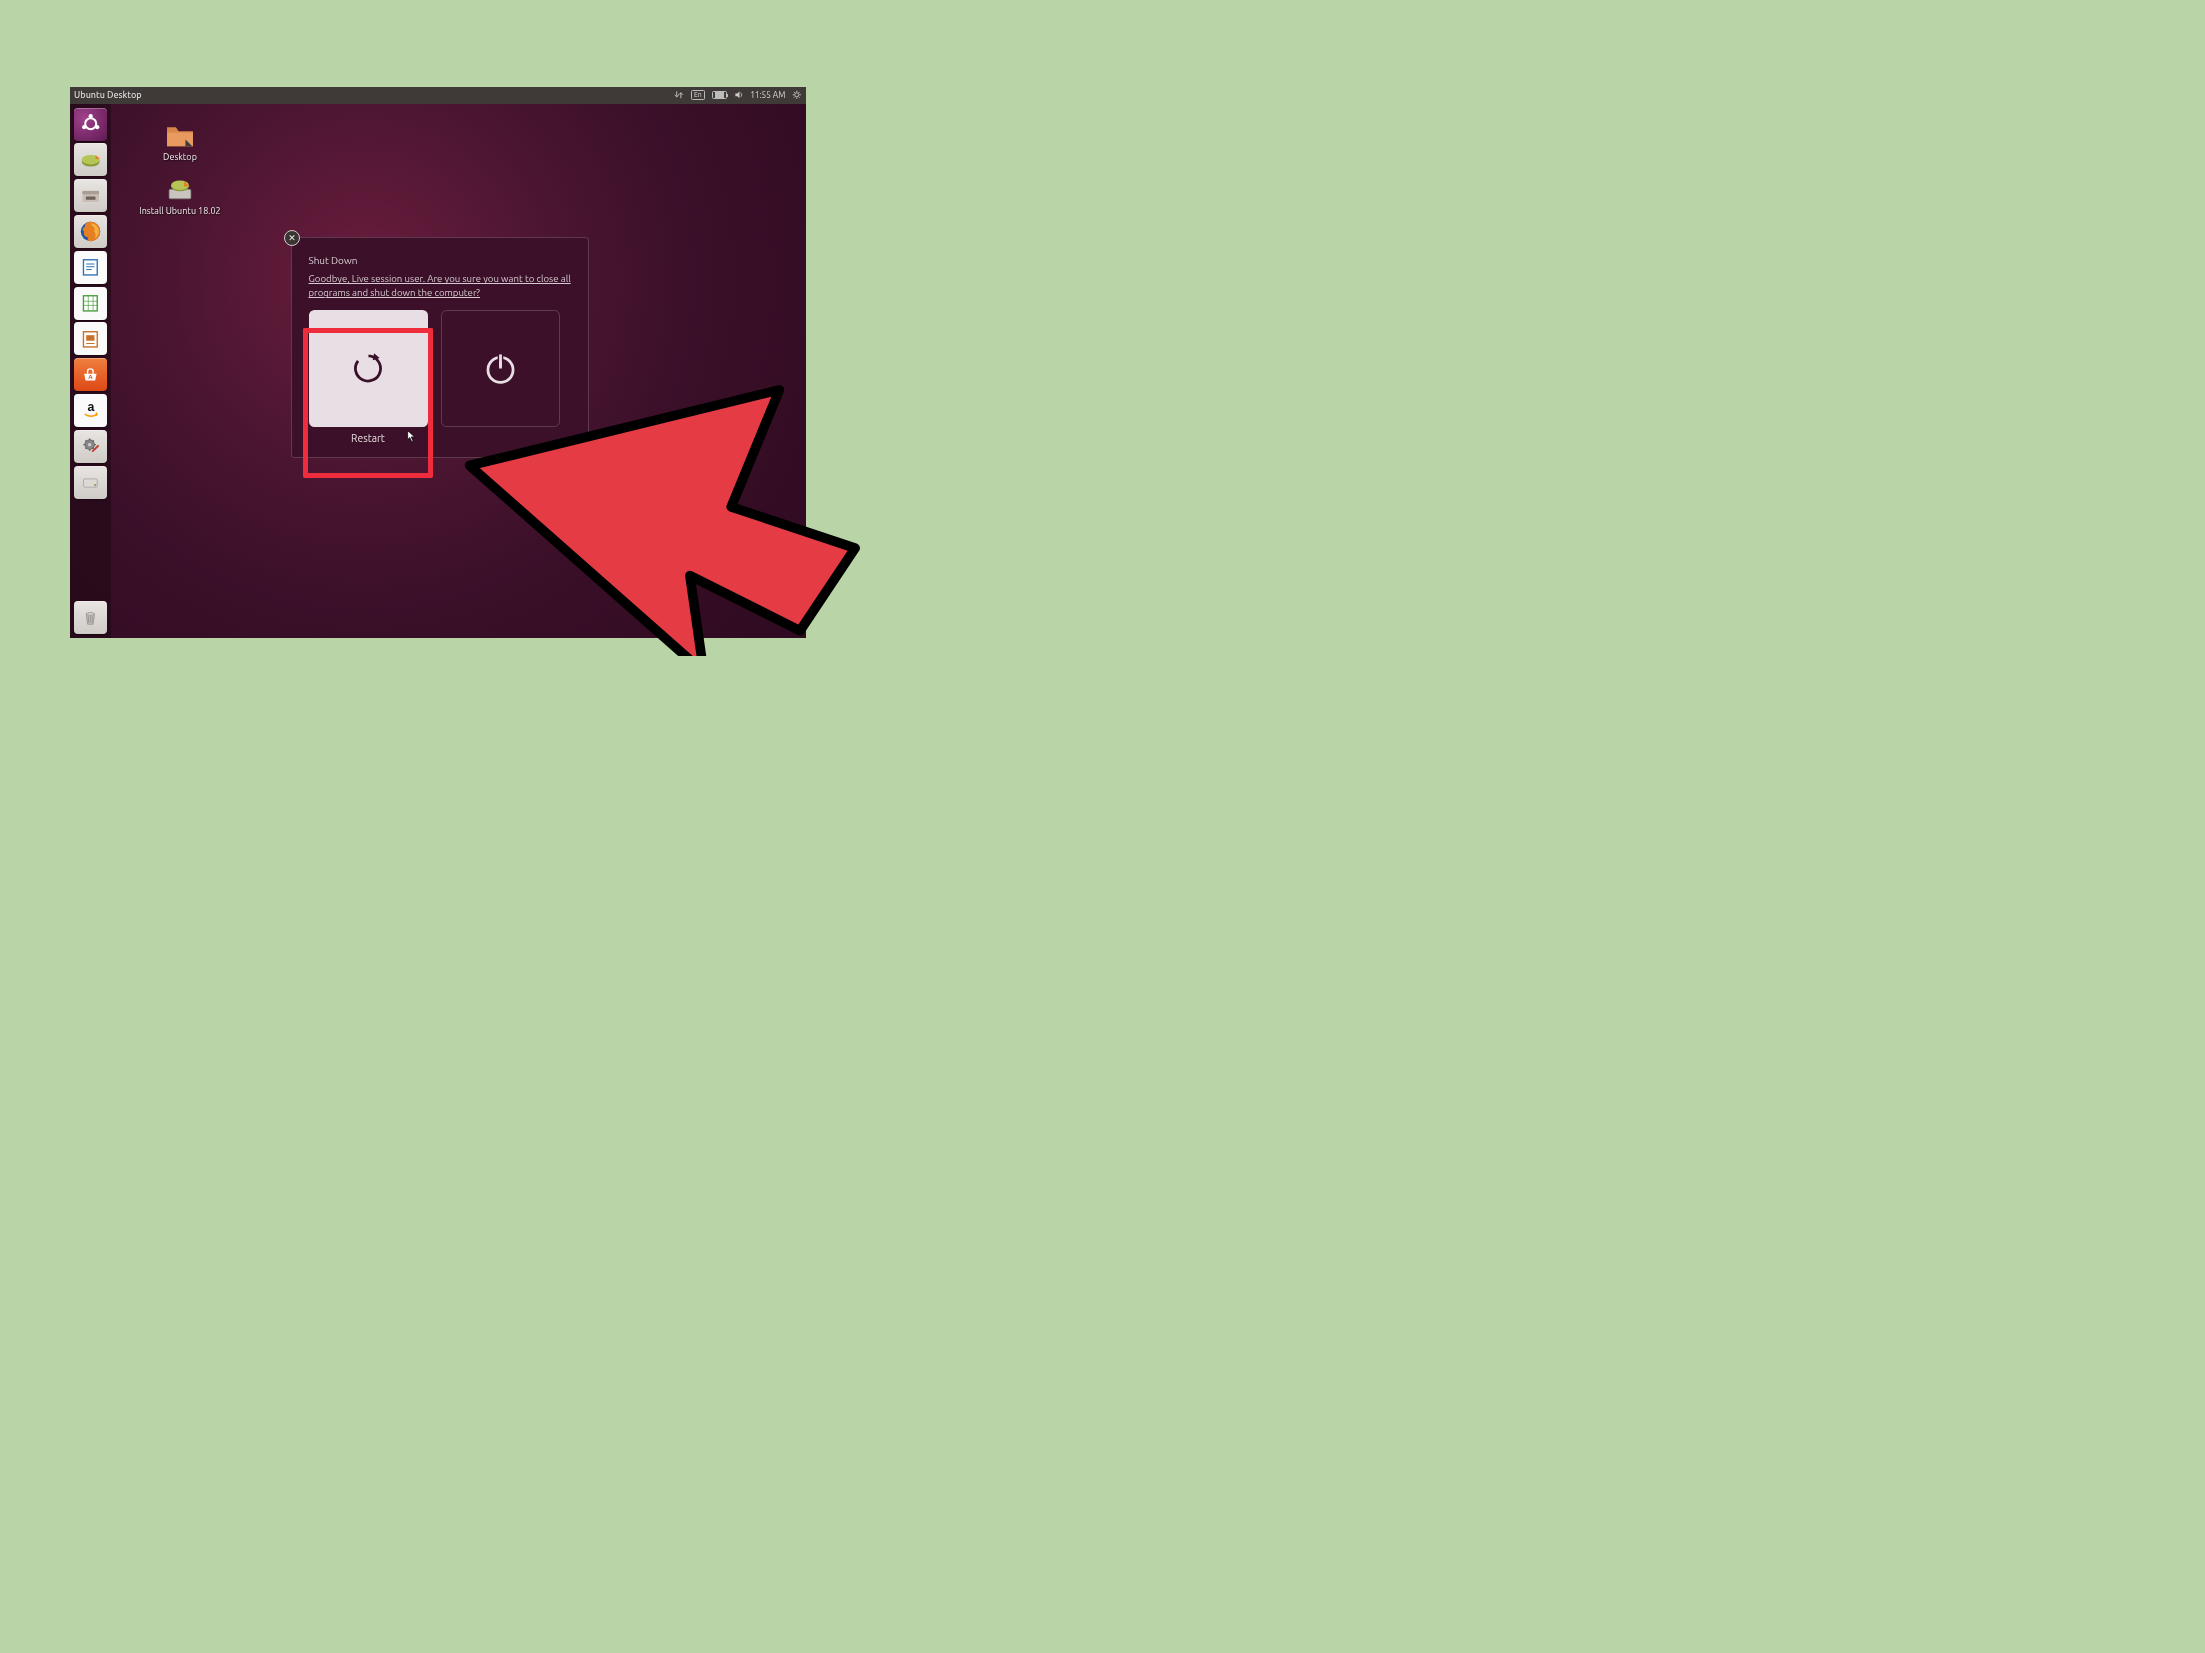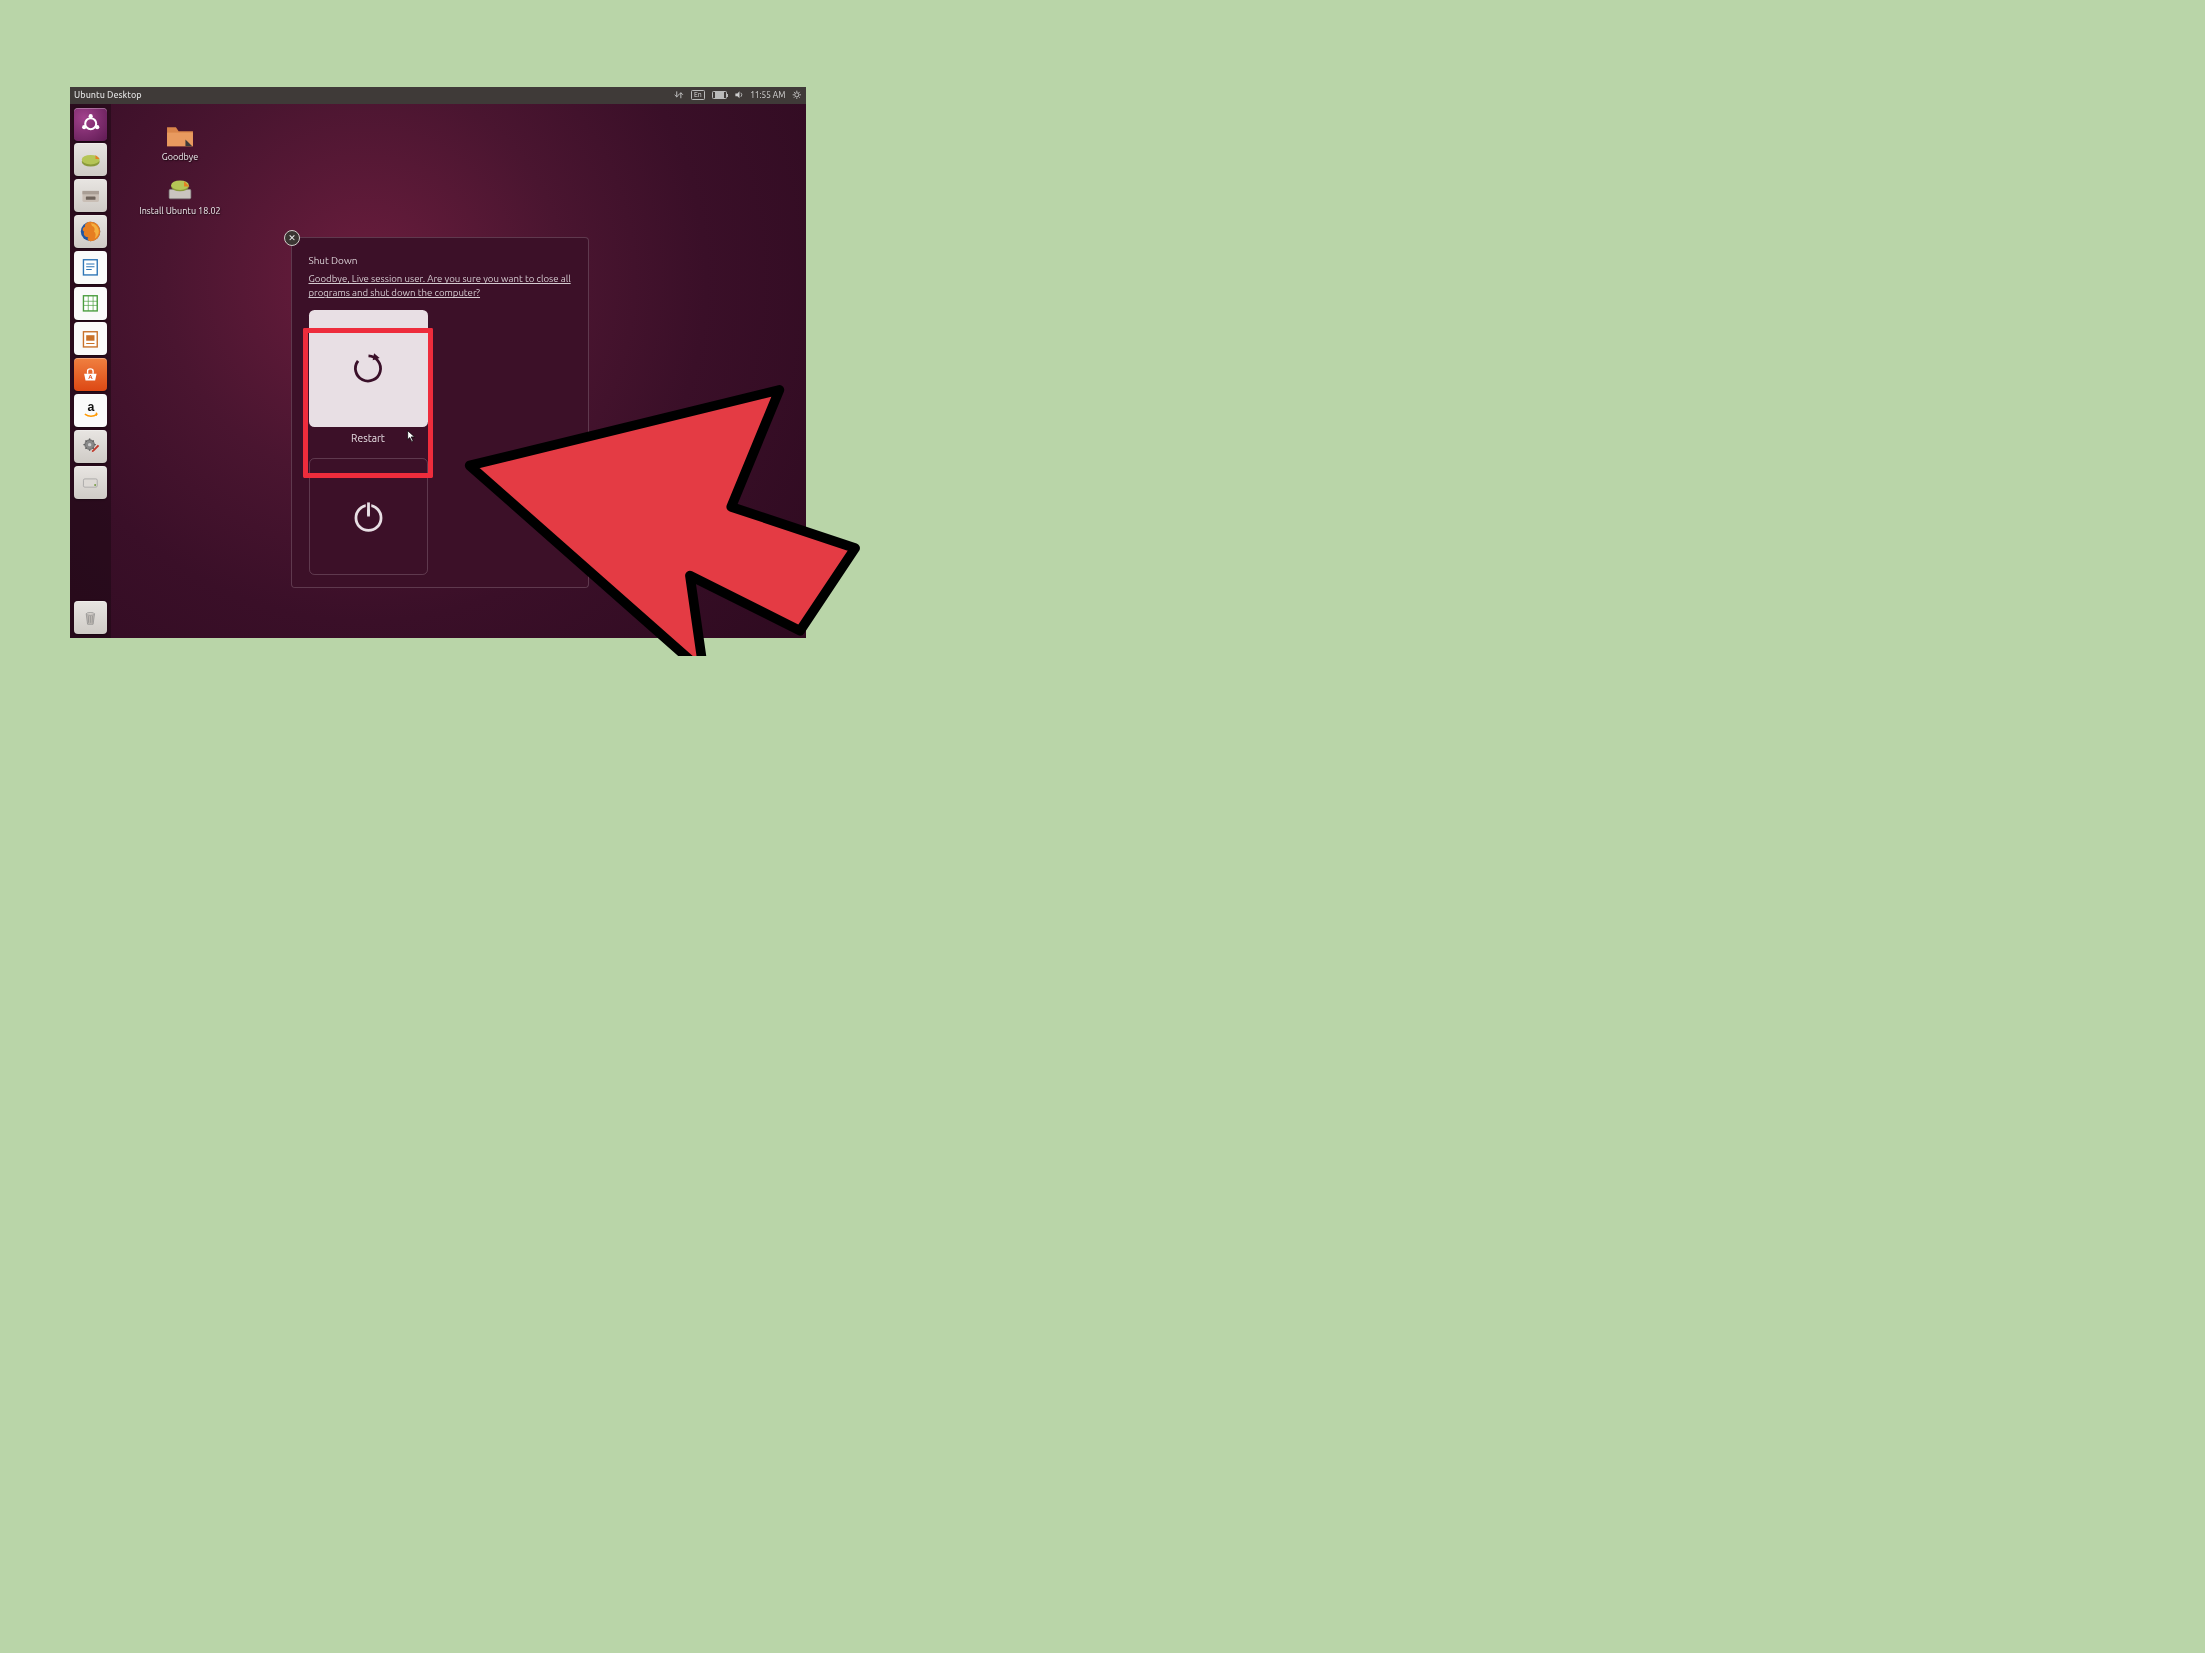--- a/index.html
+++ b/index.html
@@ -150,21 +150,20 @@
   .dialog-body {
     font-size: 9.6px;
     line-height: 1.45;
     color: #d5cbd0;
     margin-bottom: 9.6px;
     text-decoration: underline;
   }
   .dialog-options {
     display: flex;
     gap: 13.8px;
-    flex-direction: column;
   }
   .opt {
     width: 119px;
     display: flex;
     flex-direction: column;
     align-items: center;
   }
   .opt-tile {
     width: 119px;
     height: 117px;
@@ -328,21 +327,21 @@
   </div>
 
   <div class="desktop-icon" style="left:62px; top:36px;">
     <div class="iconbox">
       <svg width="30" height="26" viewBox="0 0 44 38">
         <path d="M3 10 L3 34 L41 34 L41 12 L20 12 L16 6 L3 6 Z" fill="#d9854a"></path>
         <path d="M3 14 L41 14 L41 34 L3 34 Z" fill="#e89a5f"></path>
         <path d="M30 24 L40 34 L30 34 Z" fill="#3a3a3a"></path>
       </svg>
     </div>
-    <span>Goodbye</span>
+    <span>Desktop</span>
   </div>
 
   <div class="desktop-icon" style="left:62px; top:90px;">
     <div class="iconbox">
       <svg width="30" height="26" viewBox="0 0 44 38">
         <rect x="6" y="18" width="32" height="14" rx="2" fill="#c9c4bf" stroke="#777"></rect>
         <ellipse cx="22" cy="14" rx="13" ry="7" fill="#8a9a3a"></ellipse>
         <ellipse cx="22" cy="12" rx="13" ry="7" fill="#b5c556"></ellipse>
         <path d="M28 6 L36 14 L28 14 Z" fill="#e67e22"></path>
       </svg>

